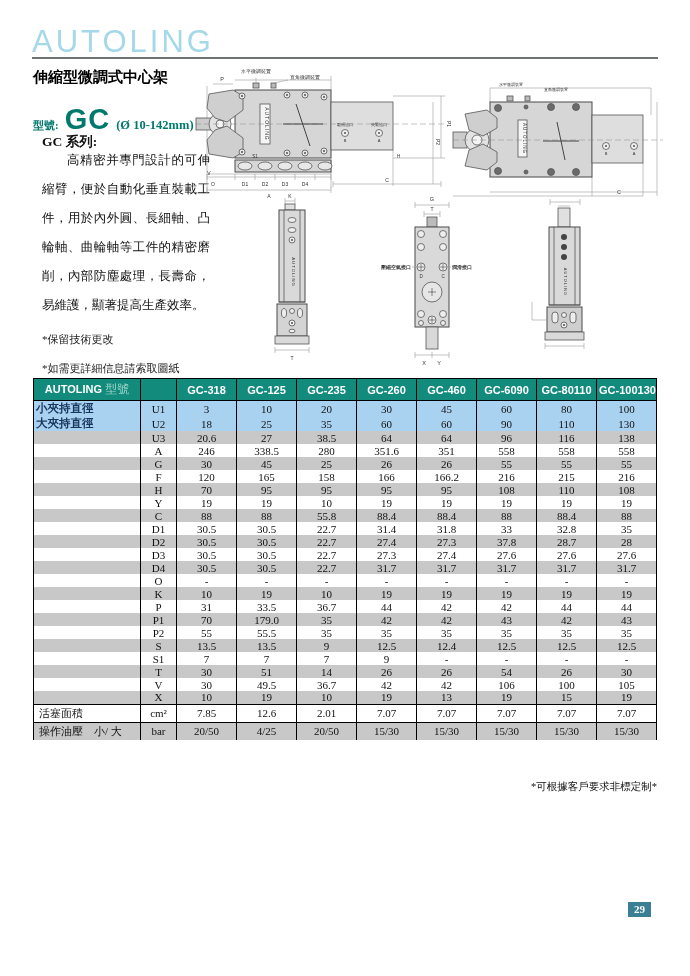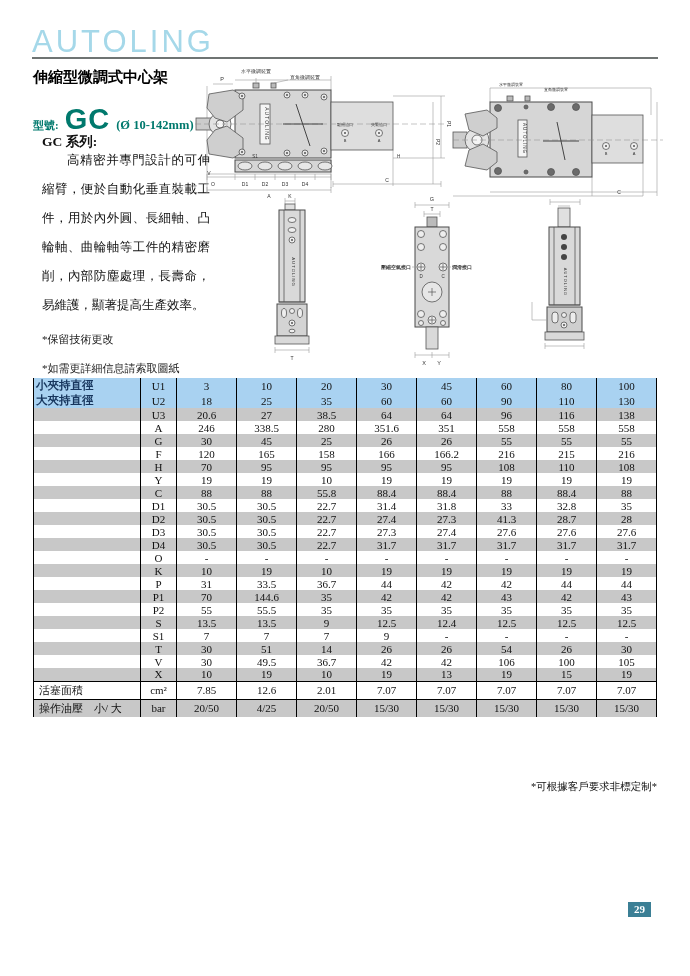--- a/index.html
+++ b/index.html
@@ -321,20 +321,32 @@
       <col>
         <col>
         <col>
         <col>
         <col>
         <col>
         <col>
         <col>
     </colgroup>
     <tbody id="spec-body">
+        <tr class="head-row">
+          <th class="col-label head-title"><span class="t-en">AUTOLING</span> <span class="t-zh">型號</span></th>
+          <th class="col-unit"></th>
+          <th class="col-val">GC-318</th>
+          <th class="col-val">GC-125</th>
+          <th class="col-val">GC-235</th>
+          <th class="col-val">GC-260</th>
+          <th class="col-val">GC-460</th>
+          <th class="col-val">GC-6090</th>
+          <th class="col-val">GC-80110</th>
+          <th class="col-val">GC-100130</th>
+        </tr>
         <tr class="r bg-blue">
           <td class="col-label">小夾持直徑</td>
           <td class="col-unit">U1</td>
           <td class="col-val">3</td>
           <td class="col-val">10</td>
           <td class="col-val">20</td>
           <td class="col-val">30</td>
           <td class="col-val">45</td>
           <td class="col-val">60</td>
           <td class="col-val">80</td>
@@ -449,21 +461,21 @@
           <td class="col-val">35</td>
         </tr>
         <tr class="r bg-gray">
           <td class="col-label"></td>
           <td class="col-unit">D2</td>
           <td class="col-val">30.5</td>
           <td class="col-val">30.5</td>
           <td class="col-val">22.7</td>
           <td class="col-val">27.4</td>
           <td class="col-val">27.3</td>
-          <td class="col-val">41.3</td>
+          <td class="col-val">37.8</td>
           <td class="col-val">28.7</td>
           <td class="col-val">28</td>
         </tr>
         <tr class="r bg-white">
           <td class="col-label"></td>
           <td class="col-unit">D3</td>
           <td class="col-val">30.5</td>
           <td class="col-val">30.5</td>
           <td class="col-val">22.7</td>
           <td class="col-val">27.3</td>
@@ -517,21 +529,21 @@
           <td class="col-val">44</td>
           <td class="col-val">42</td>
           <td class="col-val">42</td>
           <td class="col-val">44</td>
           <td class="col-val">44</td>
         </tr>
         <tr class="r bg-gray">
           <td class="col-label"></td>
           <td class="col-unit">P1</td>
           <td class="col-val">70</td>
-          <td class="col-val">144.6</td>
+          <td class="col-val">179.0</td>
           <td class="col-val">35</td>
           <td class="col-val">42</td>
           <td class="col-val">42</td>
           <td class="col-val">43</td>
           <td class="col-val">42</td>
           <td class="col-val">43</td>
         </tr>
         <tr class="r bg-white">
           <td class="col-label"></td>
           <td class="col-unit">P2</td>

